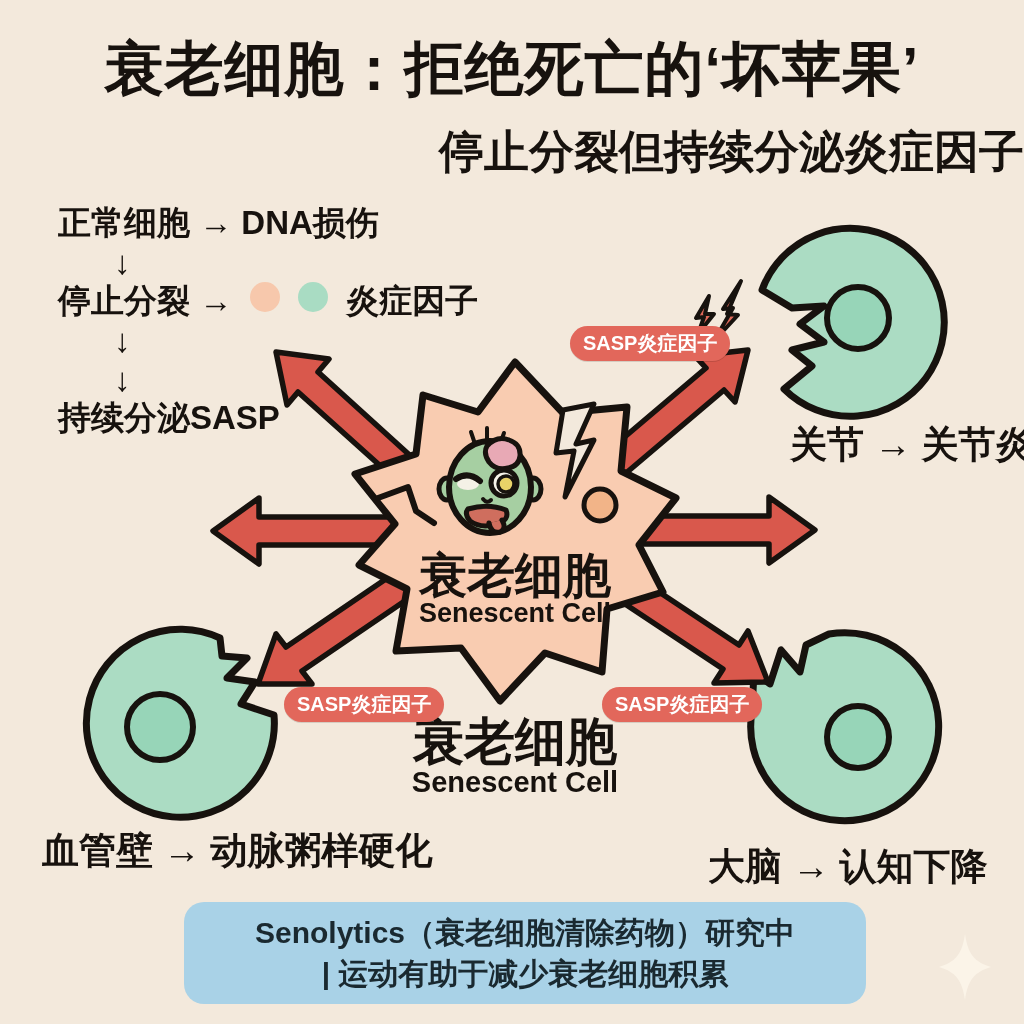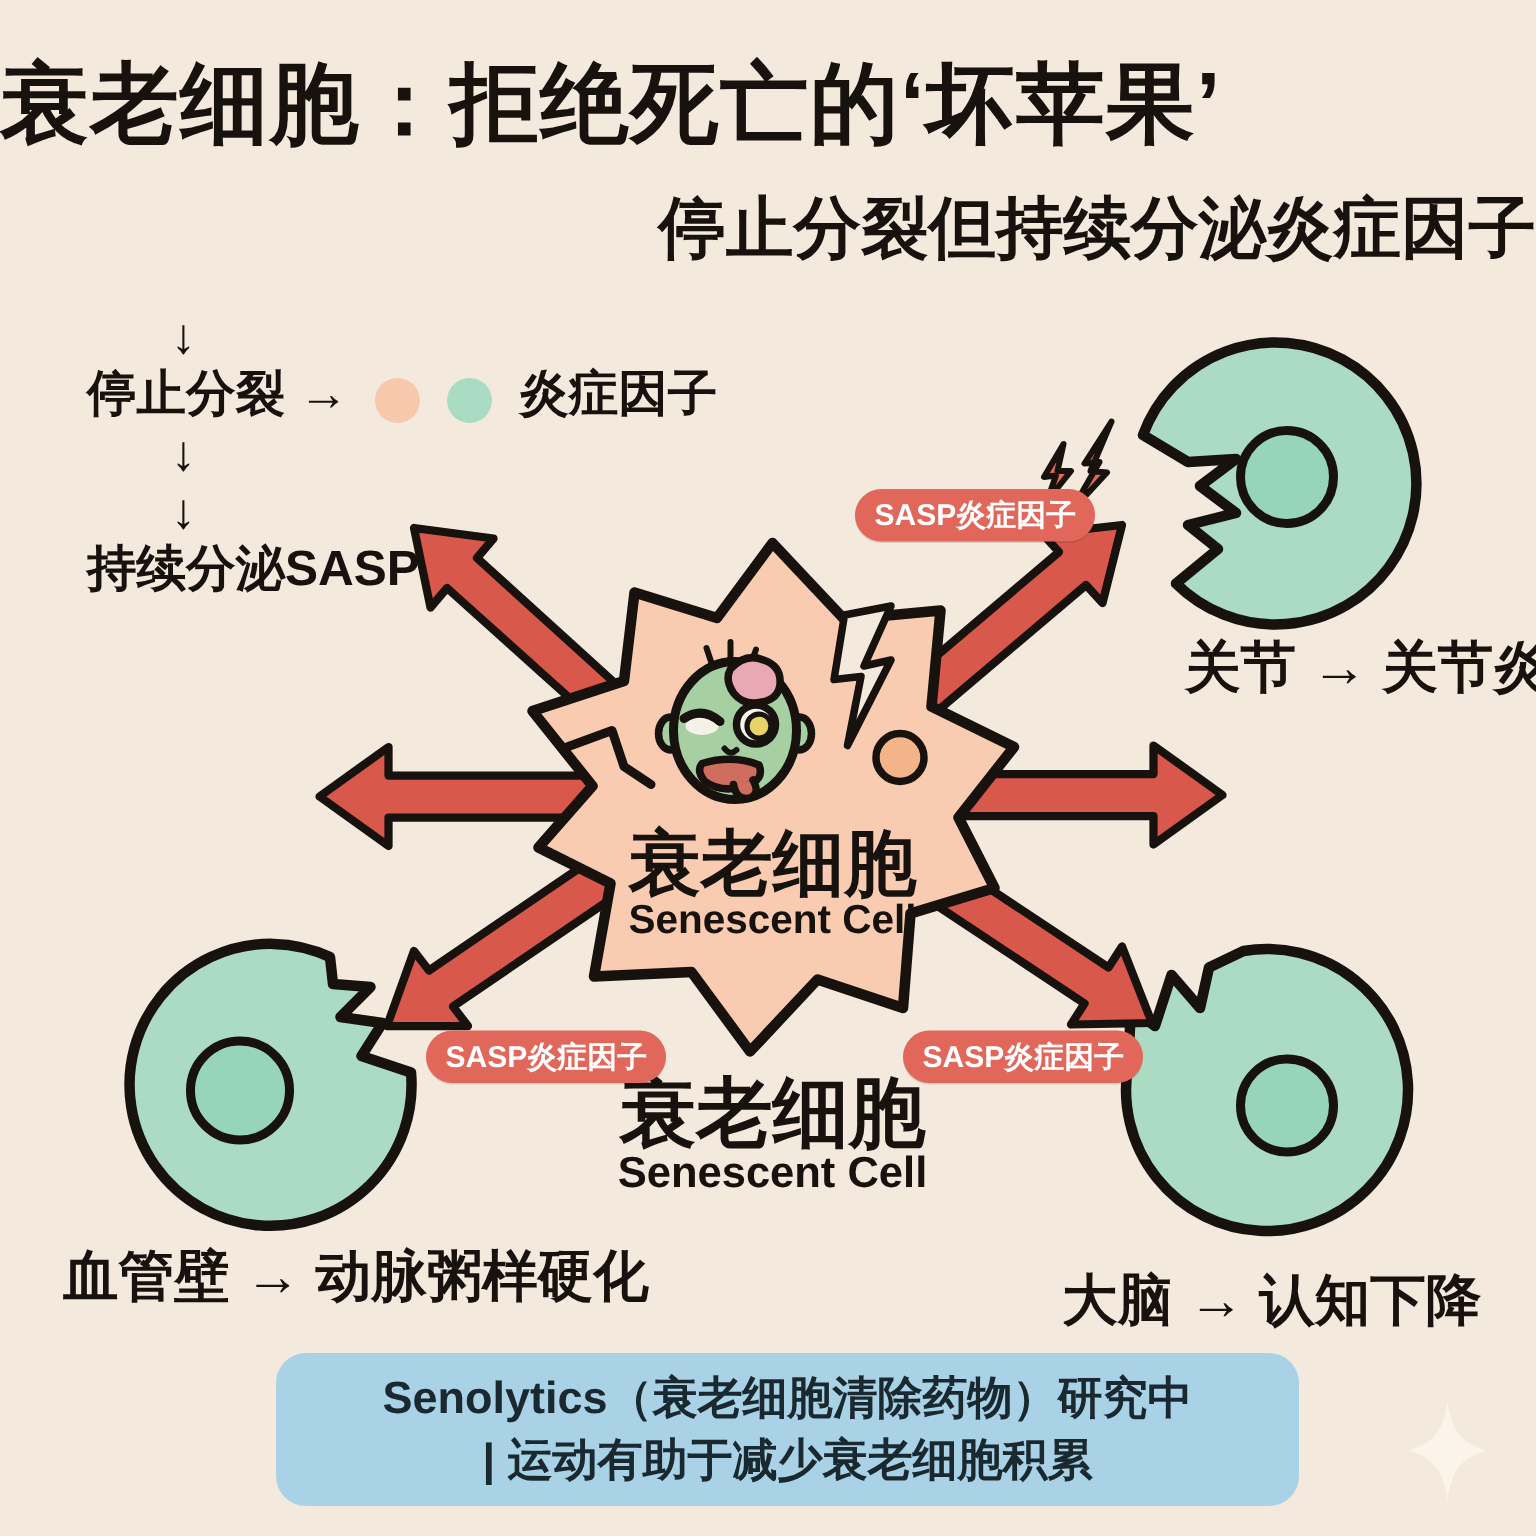--- a/index.html
+++ b/index.html
@@ -4,33 +4,33 @@
 <style>
   html,body{margin:0;padding:0;background:#d8d0c4;}
   #canvas{
     position:relative;width:1024px;height:1024px;overflow:hidden;
     background:#f3e9dc;
     font-family:"Liberation Sans","DejaVu Sans",sans-serif;
     color:#17120e;
   }
   .abs{position:absolute;}
   .title{
-    top:30px;left:0;width:1024px;text-align:left;
+    top:30px;left:0;width:1024px;text-align:center;
     font-size:59px;font-weight:800;letter-spacing:1px;white-space:nowrap;
   }
   .subtitle{
     top:122px;left:0;width:1024px;text-align:right;
     font-size:45px;font-weight:800;white-space:nowrap;
   }
   .flow{
     left:58px;top:204px;display:flex;flex-direction:column;align-items:flex-start;
     font-size:33px;font-weight:700;line-height:1.18;
   }
   .flow .down{padding-left:56px;font-size:33px;font-weight:800;line-height:1.0;margin:3px 0;}
-  .flow .row{display:flex;align-items:flex-end;gap:18px;}
+  .flow .row{display:flex;align-items:flex-start;gap:18px;}
   .dot{width:30px;height:30px;border-radius:50%;display:inline-block;}
   .dot-peach{background:#f7c8ac;}
   .dot-mint{background:#a9dcc3;}
   svg.layer{left:0;top:0;}
   .blob-label-zh{left:340px;top:544px;width:350px;text-align:center;font-size:48px;font-weight:800;white-space:nowrap;}
   .blob-label-en{left:340px;top:598px;width:350px;text-align:center;font-size:27px;font-weight:700;white-space:nowrap;}
   .bottom-label-zh{left:340px;top:708px;width:350px;text-align:center;font-size:51px;font-weight:800;white-space:nowrap;}
   .bottom-label-en{left:340px;top:766px;width:350px;text-align:center;font-size:29px;font-weight:700;white-space:nowrap;}
   .outcome{font-size:37px;font-weight:800;white-space:nowrap;}
   .outcome-joint{left:746px;top:420px;margin-left:44px;}
@@ -52,20 +52,21 @@
 </style>
 </head>
 <body>
 
 <div id="canvas">
 
   <div class="abs title">衰老细胞：拒绝死亡的‘坏苹果’</div>
   <div class="abs subtitle">停止分裂但持续分泌炎症因子</div>
 
   <div class="abs flow">
+    <div>正常细胞 → DNA损伤</div>
     <div class="down">↓</div>
     <div class="row">
       <span>停止分裂 →</span>
       <span class="dot dot-peach"></span>
       <span class="dot dot-mint"></span>
       <span>炎症因子</span>
     </div>
     <div class="down">↓</div>
     <div class="down">↓</div>
     <div>持续分泌SASP</div>

